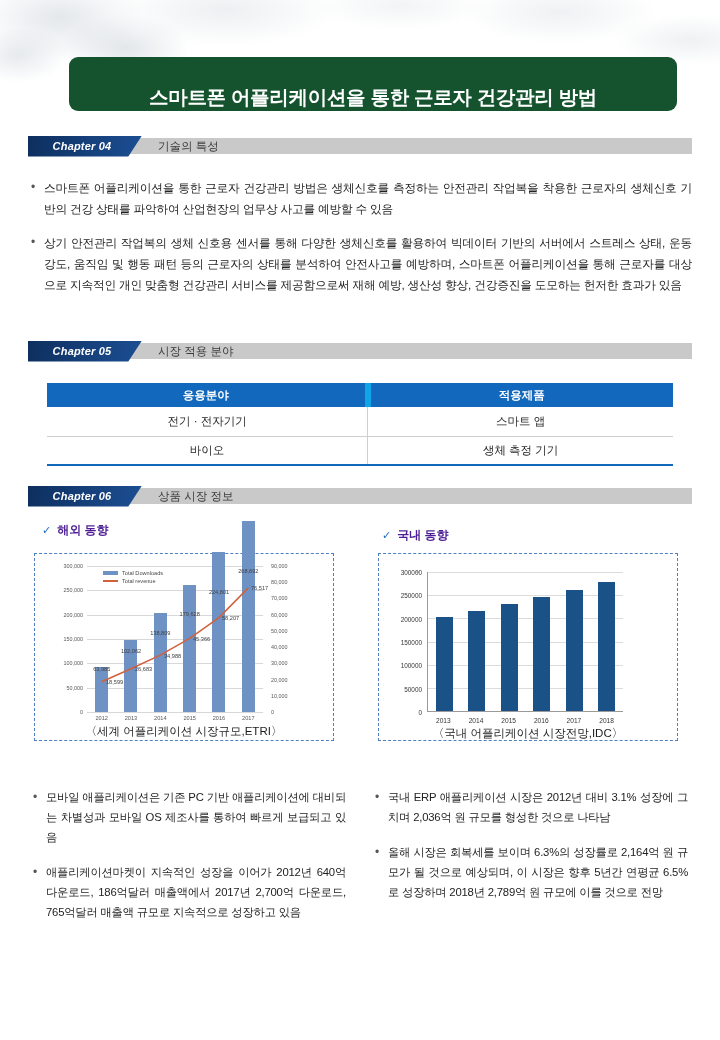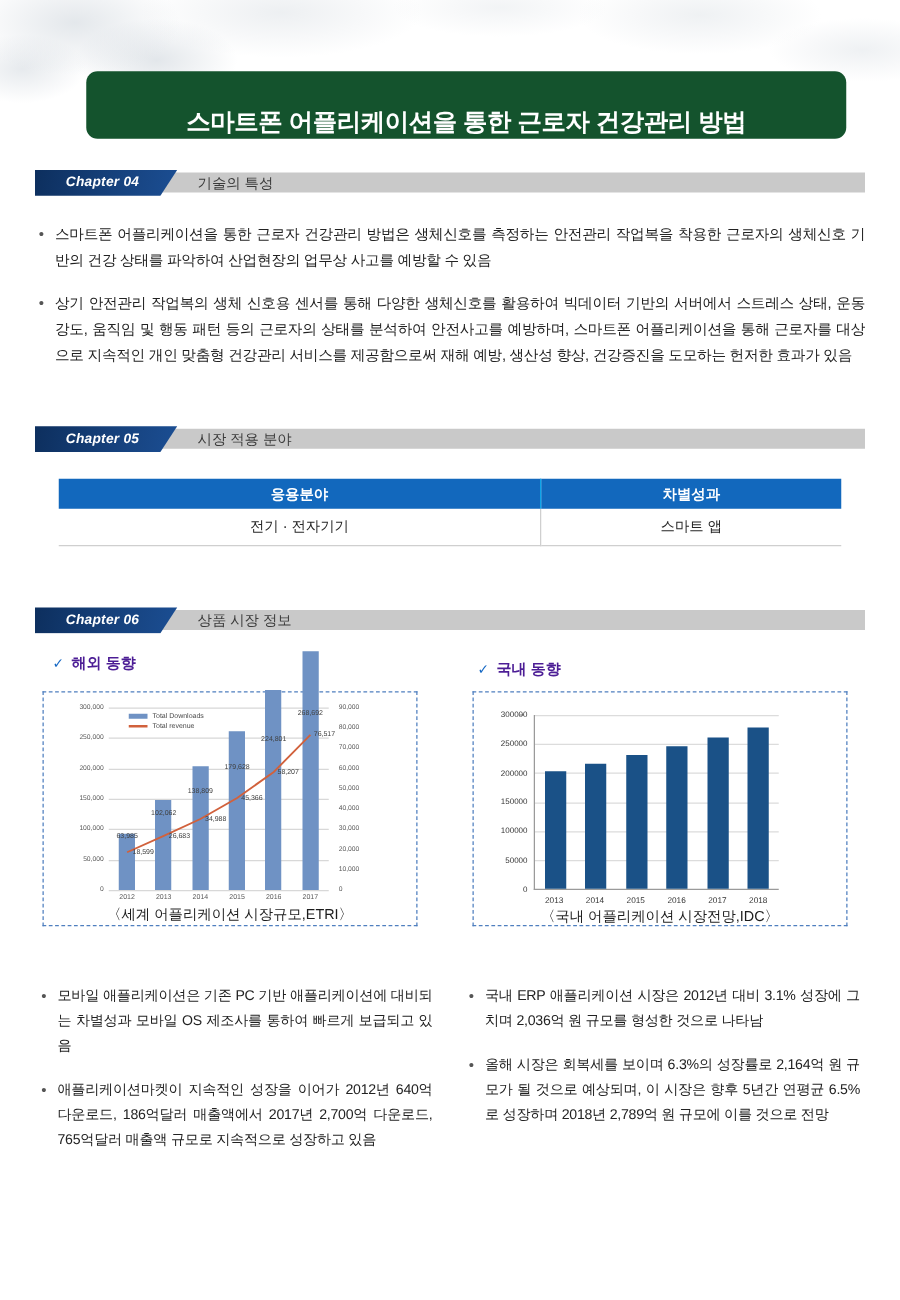--- a/index.html
+++ b/index.html
@@ -107,21 +107,21 @@
     left: 47px; top: 383px;
     width: 626px;
     border-collapse: collapse;
   }
   .apptable th {
     background: #1268bd;
     color: #ffffff;
     font-size: 11.5px;
     font-weight: bold;
     height: 24px;
-    border-right: 1px solid #0ea5e9;
+    border-right: 6px solid #0ea5e9;
   }
   .apptable th:last-child { border-right: none; }
   .apptable td {
     height: 29px;
     text-align: center;
     font-size: 11.5px;
     color: #262626;
     border-bottom: 1px solid #cfcfcf;
     border-right: 1px solid #cfcfcf;
   }
@@ -243,27 +243,31 @@
     <div class="chapter-tag">
       <span>Chapter 05</span>
     </div>
     <div class="chapter-title">시장 적용 분야</div>
   </div>
 
   <table class="apptable">
     <thead>
       <tr>
         <th>응용분야</th>
-        <th>차별성과</th>
+        <th>적용제품</th>
       </tr>
     </thead>
     <tbody>
       <tr>
         <td>전기 · 전자기기</td>
         <td>스마트 앱</td>
+      </tr>
+      <tr class="last">
+        <td>바이오</td>
+        <td>생체 측정 기기</td>
       </tr>
     </tbody>
   </table>
 
   <div class="chapter-bar" style="top:488px;">
     <div class="chapter-tag">
       <span>Chapter 06</span>
     </div>
     <div class="chapter-title">상품 시장 정보</div>
   </div>

